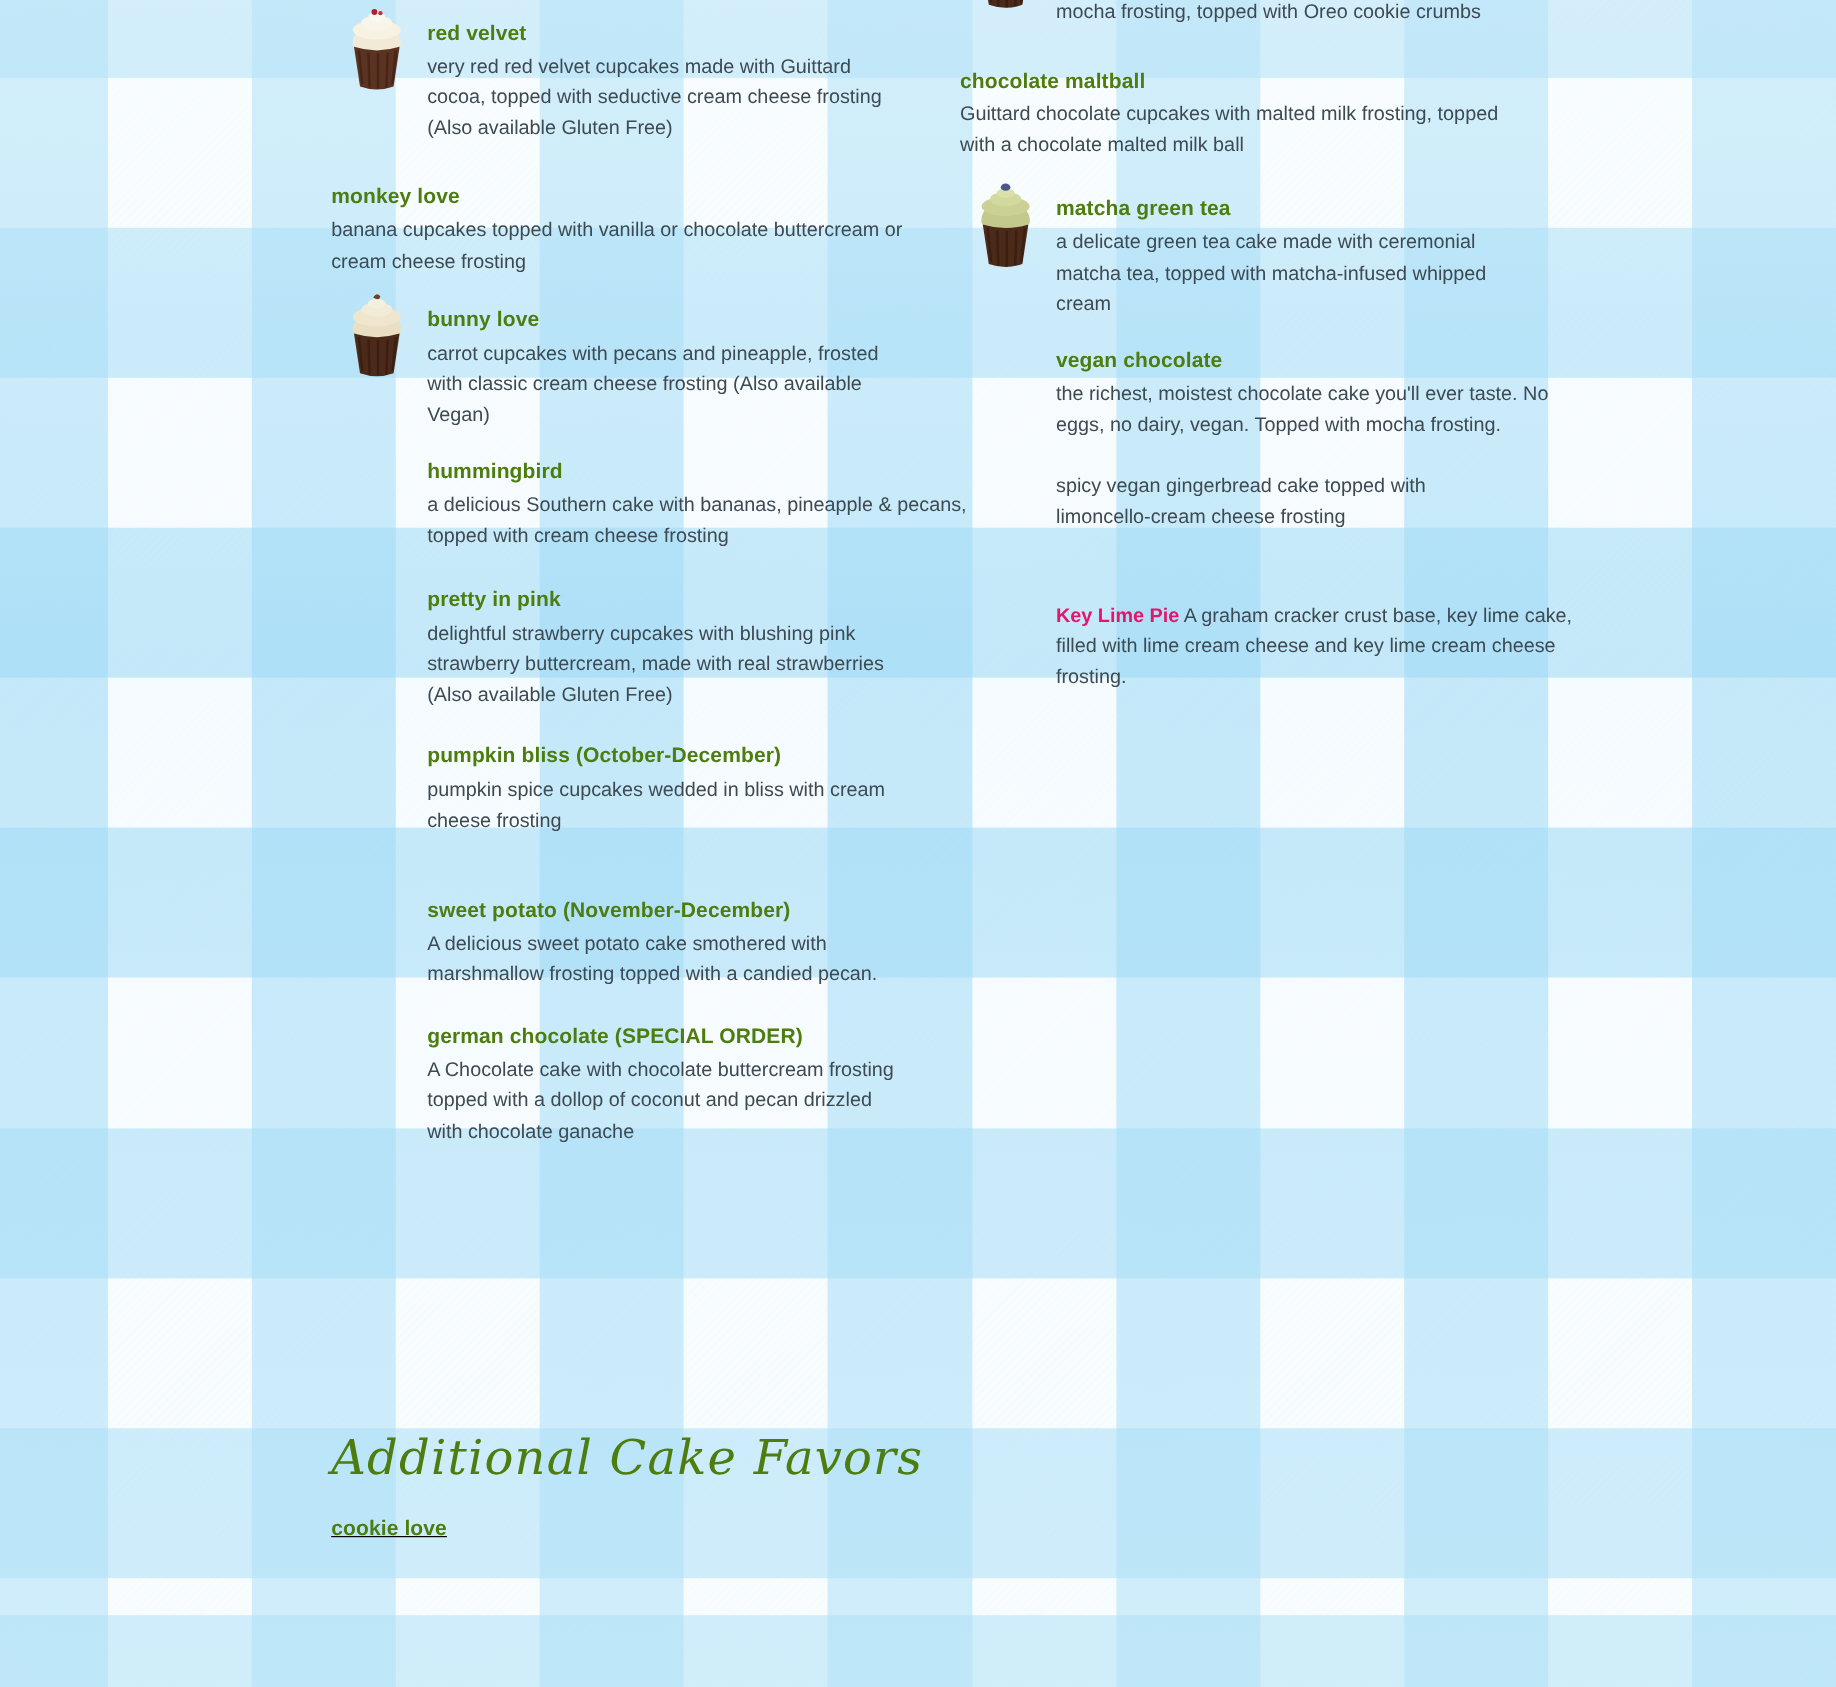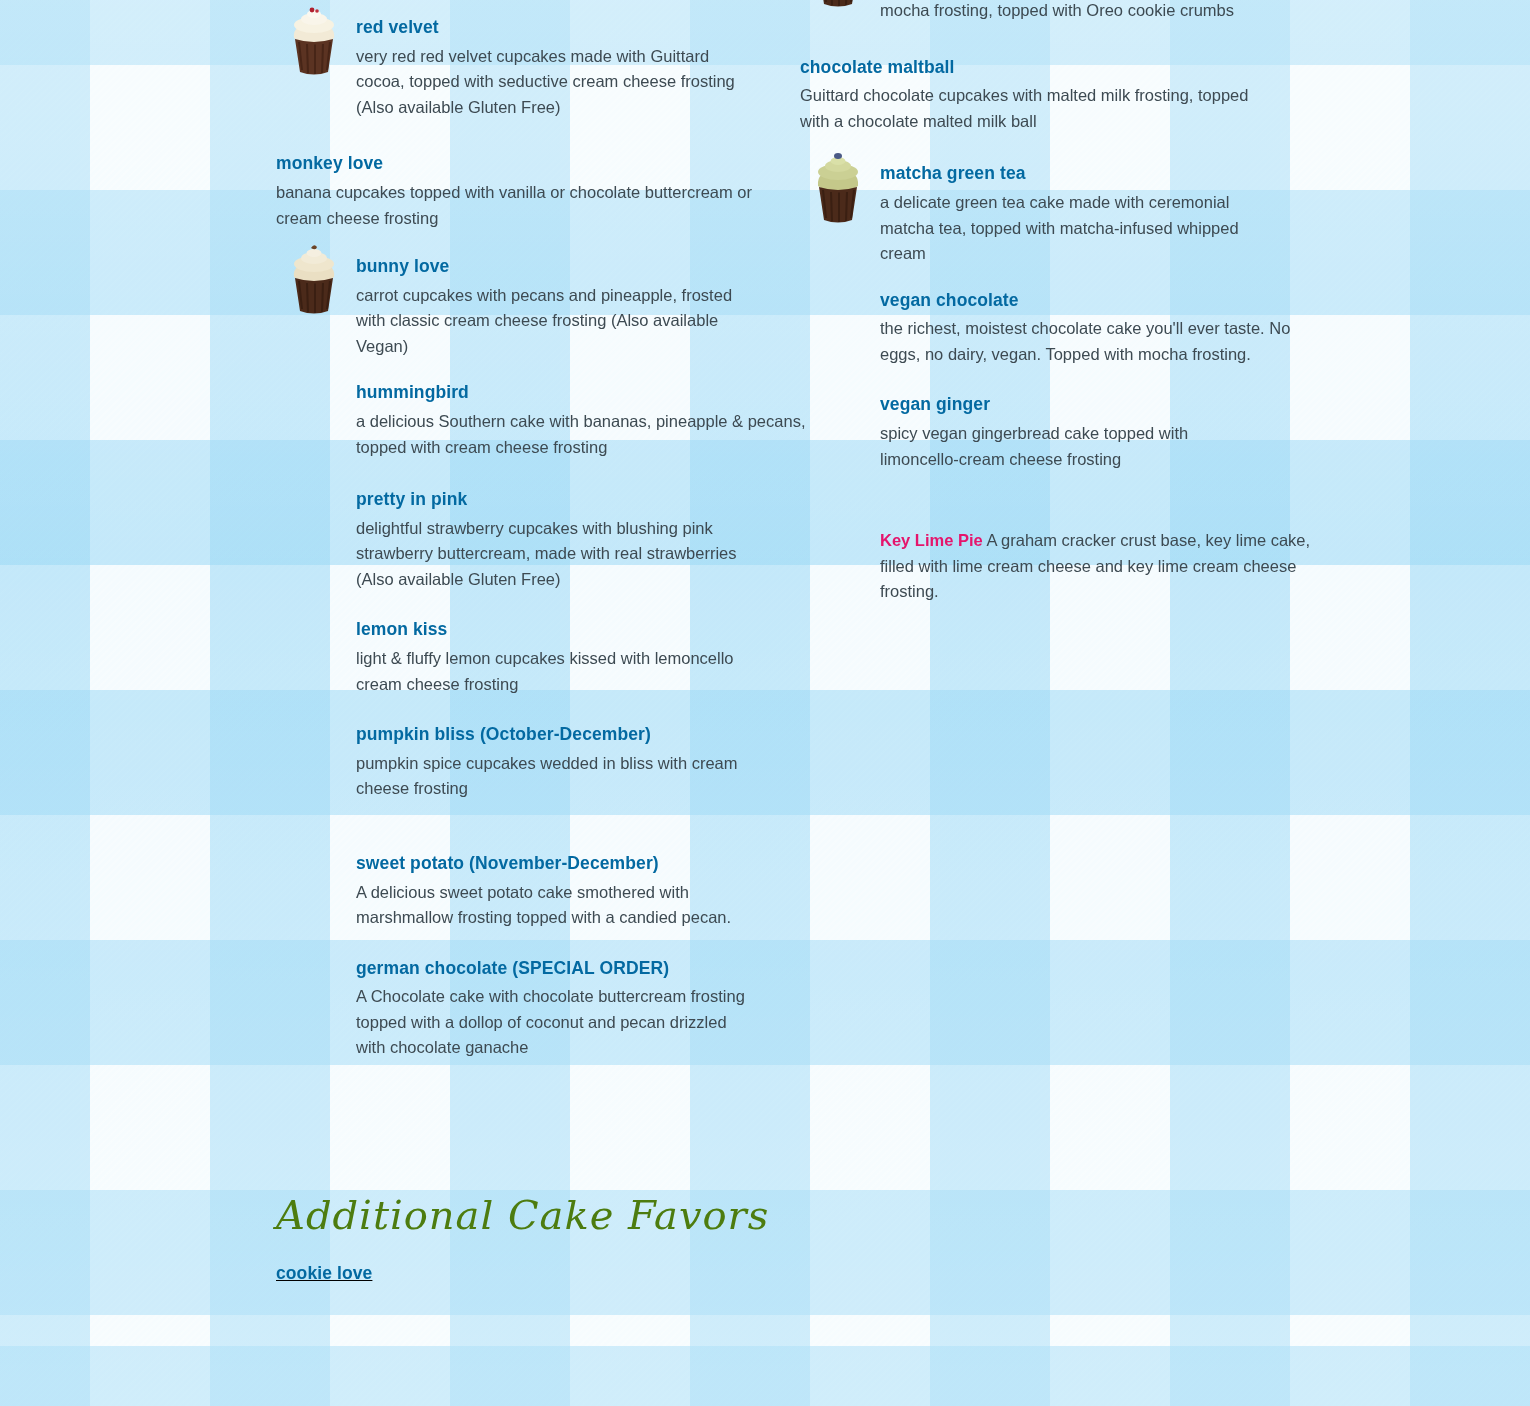--- a/index.html
+++ b/index.html
@@ -65,21 +65,21 @@
   #col-right { left: 800px; width: 470px; }
 
   .item {
     position: relative;
     margin-bottom: 22px;
   }
   .item.indent  { padding-left: 80px; }
   .item.plain   { padding-left: 0px; }
 
   .item-title {
-    color: #0369a1;
+    color: #4d7c0f;
     font-weight: bold;
     font-size: 17.5px;
     line-height: 1.35;
     margin: 0 0 4px 0;
     letter-spacing: 0.1px;
   }
   .item-desc {
     color: #3d4a52;
     font-size: 16.5px;
     line-height: 1.55;
@@ -172,24 +172,20 @@
     <div class="item indent" style="width:500px;">
       <p class="item-title">hummingbird</p>
       <p class="item-desc">a delicious Southern cake with bananas, pineapple &amp; pecans, topped with cream cheese frosting</p>
     </div>
 
     <div class="item indent" style="margin-top:28px;">
       <p class="item-title">pretty in pink</p>
       <p class="item-desc">delightful strawberry cupcakes with blushing pink strawberry buttercream, made with real strawberries (Also available Gluten Free)</p>
     </div>
 
-    <div class="item indent" style="margin-top:26px;">
-      <p class="item-title">lemon kiss</p>
-      <p class="item-desc">light &amp; fluffy lemon cupcakes kissed with lemoncello cream cheese frosting</p>
-    </div>
 
     <div class="item indent" style="margin-top:26px;">
       <p class="item-title">pumpkin bliss (October-December)</p>
       <p class="item-desc">pumpkin spice cupcakes wedded in bliss with cream cheese frosting</p>
     </div>
 
     <div class="item indent" style="margin-top:50px;">
       <p class="item-title">sweet potato (November-December)</p>
       <p class="item-desc">A delicious sweet potato cake smothered with marshmallow frosting topped with a candied pecan.</p>
     </div>
@@ -244,21 +240,20 @@
       <p class="item-title">matcha green tea</p>
       <p class="item-desc">a delicate green tea cake made with ceremonial matcha tea, topped with matcha-infused whipped cream</p>
     </div>
 
     <div class="item indent" style="margin-top:12px; width:450px;">
       <p class="item-title">vegan chocolate</p>
       <p class="item-desc">the richest, moistest chocolate cake you'll ever taste. No eggs, no dairy, vegan. Topped with mocha frosting.</p>
     </div>
 
     <div class="item indent" style="margin-top:26px;">
-      <p class="item-title">vegan ginger</p>
       <p class="item-desc">spicy vegan gingerbread cake topped with limoncello-cream cheese frosting</p>
     </div>
 
     <div class="item indent" style="margin-top:56px; width:450px;">
       <p class="item-desc"><span class="lead">Key Lime Pie</span><span> A graham cracker crust base, key lime cake, filled with lime cream cheese and key lime cream cheese frosting.</span></p>
     </div>
 
   </div>
 
   <div class="script-heading">Additional Cake Favors</div>

